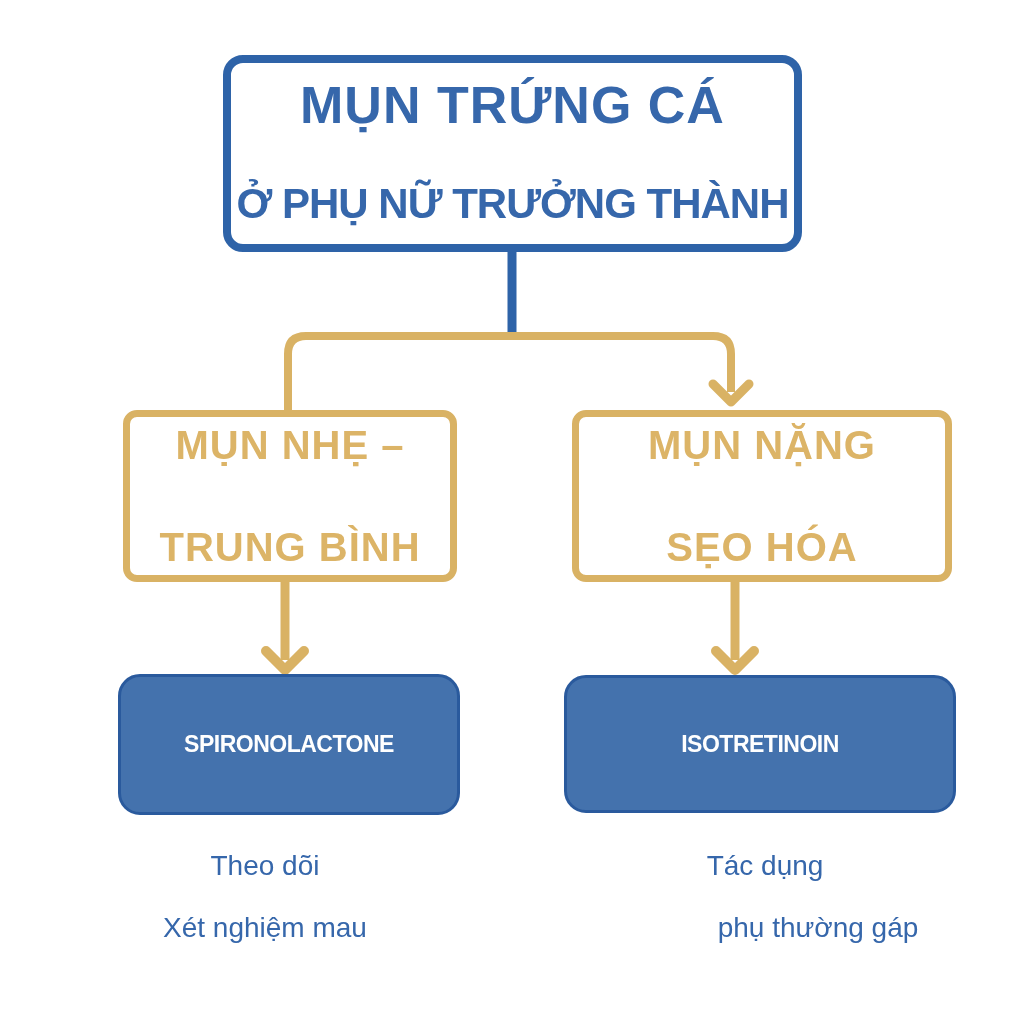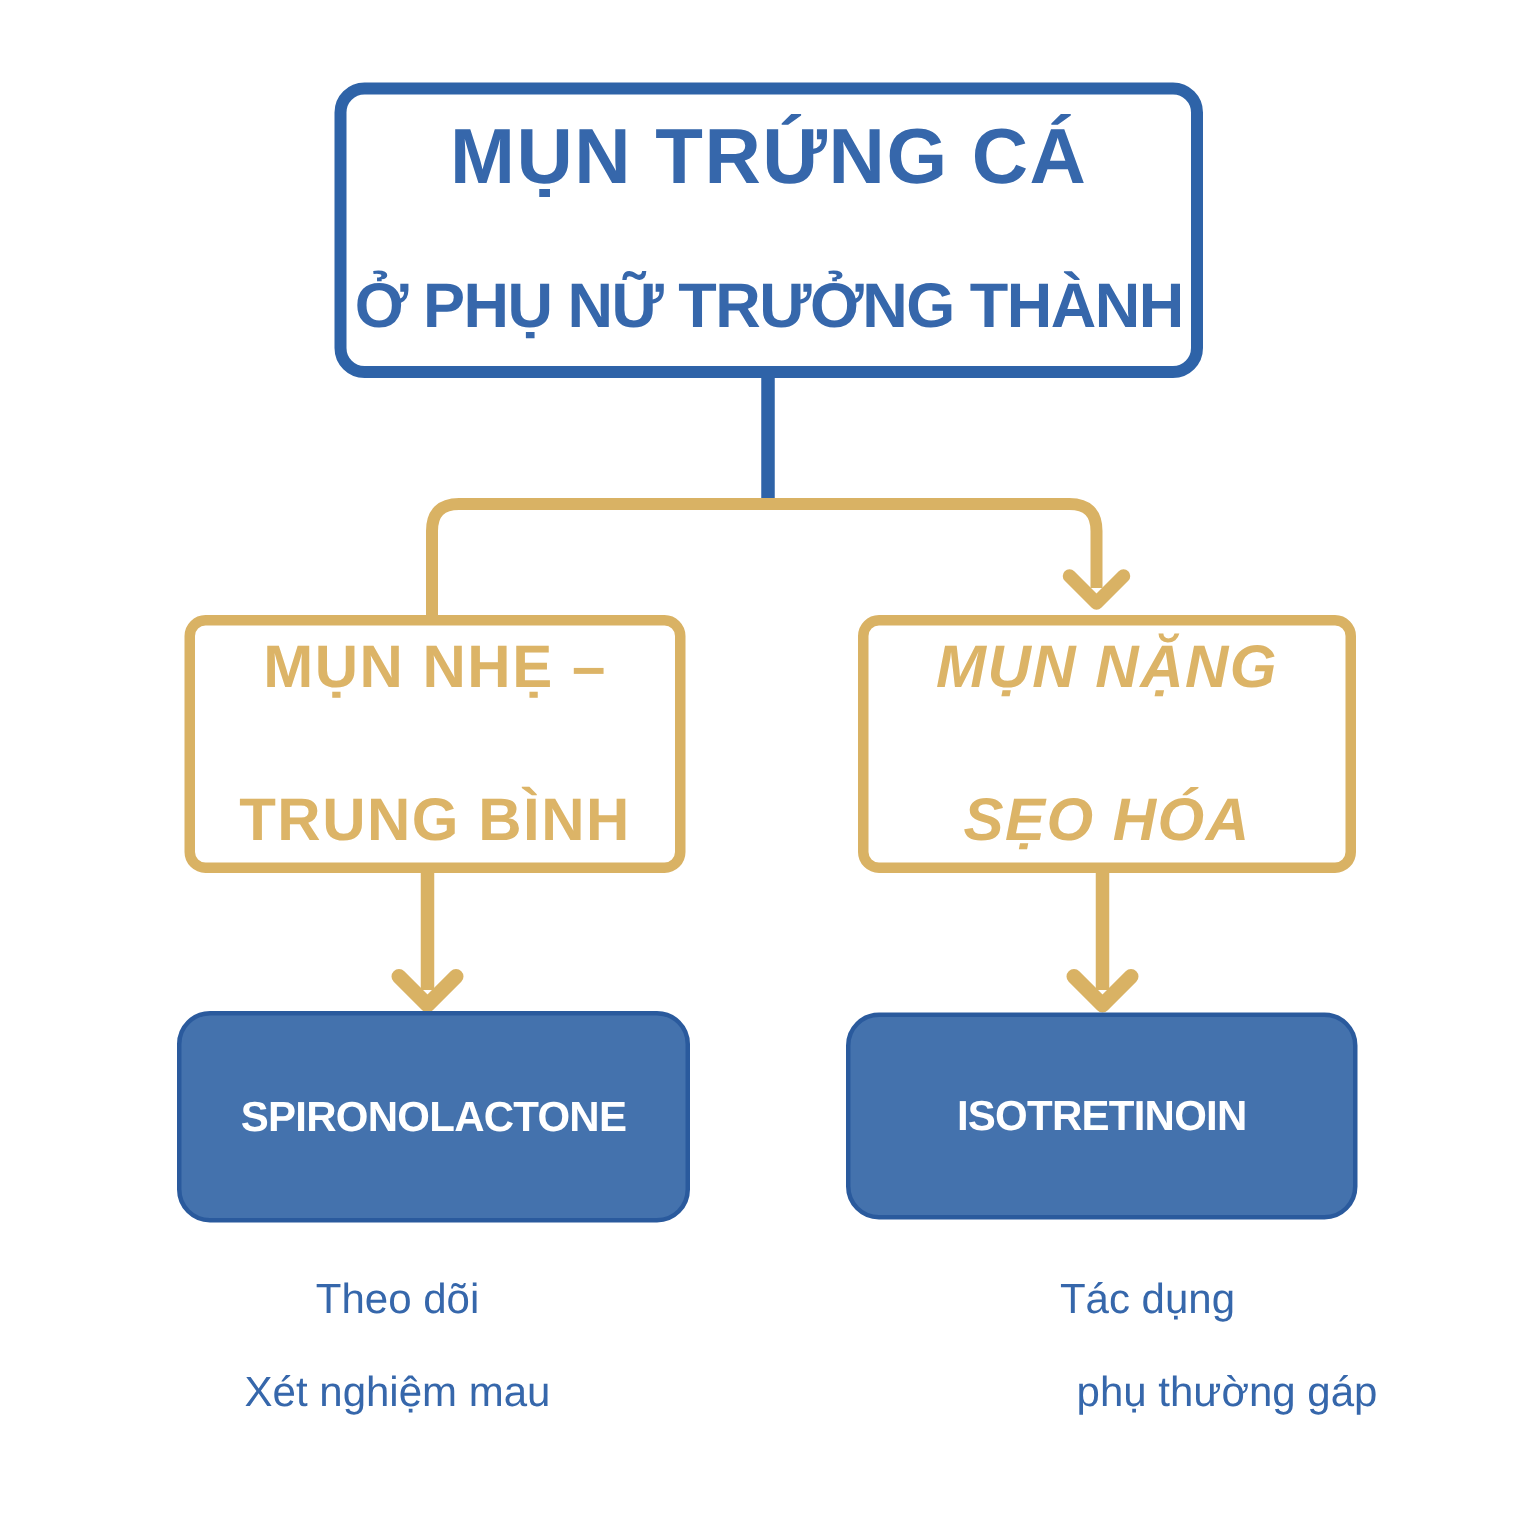--- a/index.html
+++ b/index.html
@@ -24,30 +24,30 @@
   }
   .box-root .line1{font-size:52px;font-weight:bold;letter-spacing:1px;line-height:1.1;}
   .box-root .line2{font-size:42px;font-weight:bold;letter-spacing:-1px;line-height:1.25;margin-top:4px;}
 
   .box-cond{
     border:7px solid var(--gold,#d9b264);border-radius:14px;
     color:var(--gold-text,#dcb467);
     font-weight:bold;font-size:40px;line-height:1.55;letter-spacing:1px;
   }
   .box-cond-left{left:123px;top:410px;width:334px;height:172px;}
-  .box-cond-right{left:572px;top:410px;width:332px;height:172px;font-style:italic;}
+  .box-cond-right{left:572px;top:410px;width:380px;height:172px;}
 
   .box-drug{
     background:var(--blue-fill,#4472ad);
     border:3px solid var(--blue-dark,#2a5a9d);
     border-radius:22px;
-    color:#ffffff;font-weight:bold;font-size:28px;letter-spacing:-0.5px;
+    color:#ffffff;font-weight:bold;font-size:23px;letter-spacing:-0.5px;
   }
   .box-drug-left{left:118px;top:674px;width:342px;height:141px;}
-  .box-drug-right{left:564px;top:675px;width:341px;height:138px;}
+  .box-drug-right{left:564px;top:675px;width:392px;height:138px;}
 
   
   .note-line{
     position:absolute;text-align:center;white-space:nowrap;
     color:var(--text-blue,#3667ab);font-size:28px;font-weight:normal;
   }
   .note-left-1{left:115px;top:850px;width:300px;}
   .note-left-2{left:85px;top:912px;width:360px;}
   .note-right-1{left:615px;top:850px;width:300px;}
   .note-right-2{left:638px;top:912px;width:360px;}

